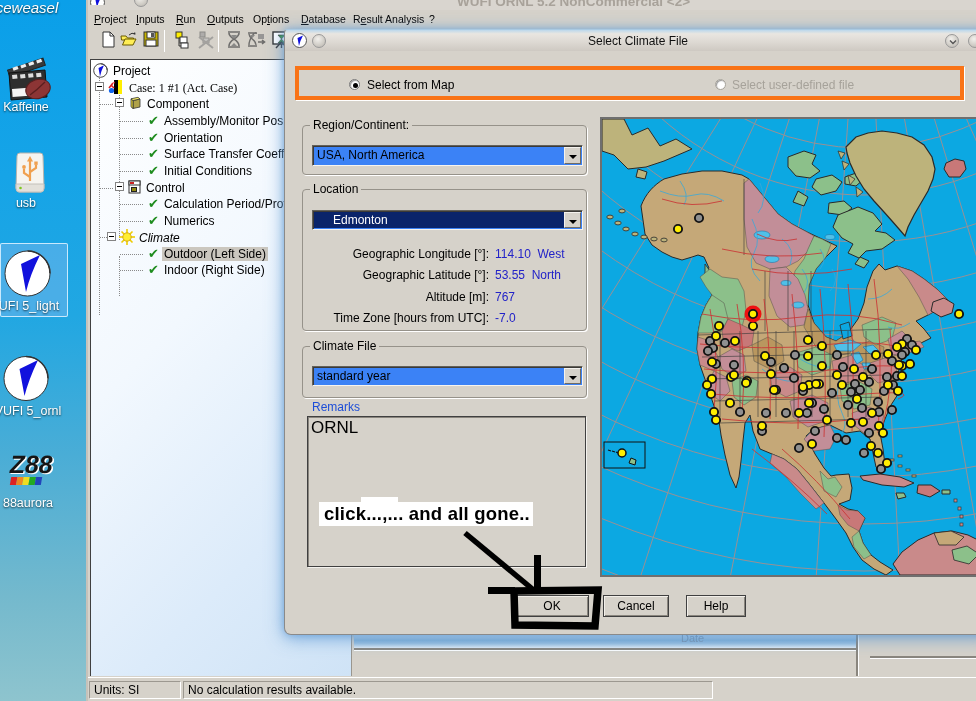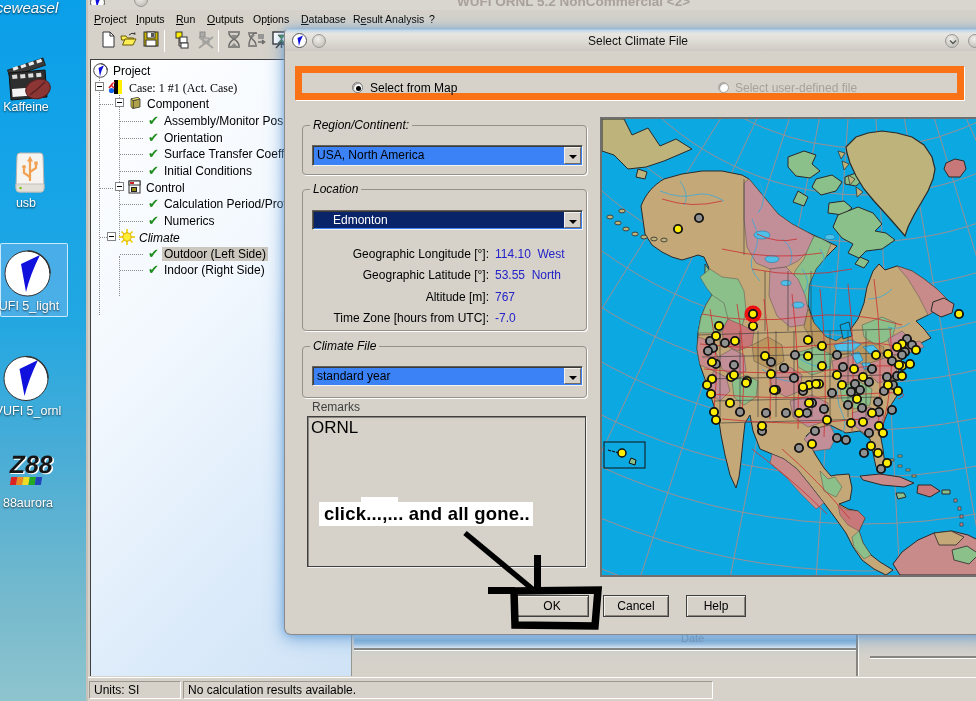--- a/index.html
+++ b/index.html
@@ -13,21 +13,21 @@
  background:linear-gradient(135deg,#ffffff 0%,#f2f8fe 40%,#dcebfa 75%,#cfe3f6 100%);
  border-top:1px solid #404040;border-left:1px solid #404040;border-right:1px solid #9a968e;overflow:hidden;font-size:12px;color:#000;}
 .trow{position:absolute;height:16px;line-height:16px;white-space:nowrap;}
 #statusbar{position:absolute;left:0px;top:677px;width:890px;height:24px;background:#d6d2ca;border-top:1px solid #fff;font-size:12px;color:#000;}
 .scell{position:absolute;top:3px;height:18px;border:1px solid #9c9890;border-bottom-color:#fff;border-right-color:#fff;padding:1px 4px;}
 #dialog{position:absolute;left:284px;top:29px;width:708px;height:606px;background:#d6d2ca;
  border:1px solid #8a8a8a;border-top:1px solid #a9c9e2;border-radius:4px 4px 7px 7px;box-shadow:0 3px 18px rgba(90,150,210,.8), 0 0 6px rgba(120,170,220,.6);}
 #dtitle{position:absolute;left:0;top:0;width:100%;height:21px;border-radius:4px 4px 0 0;
  background:linear-gradient(180deg,#bcd8ec 0%,#e9e6e1 18%,#dedad4 55%,#cec9c2 100%);}
 .groupbox{position:absolute;border:1px solid #96928a;border-radius:4px;box-shadow:inset 0 0 0 0px #fff, 1px 1px 0 #fff;}
-.gblabel{position:absolute;top:-8px;left:7px;background:#d6d2ca;padding:0 3px;font-size:12px;color:#000;font-style:italic;}
+.gblabel{position:absolute;top:-8px;left:7px;background:#d6d2ca;padding:0 3px;font-size:12px;color:#000;}
 .combo{position:absolute;background:#3b82f6;border:1px solid;border-color:#63615a #f6f4ef #f6f4ef #63615a;box-shadow:inset 1px 1px 0 #3c3a36;font-size:12px;color:#000;}
 .combotext{position:absolute;left:4px;top:2px;white-space:nowrap;}
 .ddbtn{position:absolute;right:1px;top:1px;bottom:1px;width:17px;background:#d6d2ca;border:1px solid;border-color:#f4f2ee #6f6b64 #6f6b64 #f4f2ee;}
 .ddbtn:after{content:"";position:absolute;left:4px;top:7px;border:4px solid transparent;border-top:4px solid #000;}
 .ilabel{position:absolute;font-size:12px;color:#000;white-space:nowrap;}
 .ival{position:absolute;font-size:12px;color:#2222c8;white-space:nowrap;}
 .btn{position:absolute;height:22px;background:#d6d2ca;border:1px solid #404040;box-shadow:inset 1px 1px 0 #f2efe9, inset -1px -1px 0 #8a867e;font-size:12px;color:#000;text-align:center;line-height:20px;}
 .radio{position:absolute;width:11px;height:11px;border-radius:50%;background:#fff;border:1px solid #777;box-shadow:inset 1px 1px 1px #999;}
 .expbox{display:inline-block;width:9px;height:9px;border:1px solid #848484;background:#fff;position:relative;vertical-align:1px;}
 .expbox:after{content:"";position:absolute;left:1px;top:3px;width:5px;height:1px;background:#000;}
@@ -250,21 +250,21 @@
         <path d="M7,13 L5.5,5 L11,2.5 Q8,8 7,13 Z" fill="#1111dd"></path>
       </svg>
     <div style="position:absolute;left:27px;top:4px;width:14px;height:14px;border-radius:50%;background:radial-gradient(circle at 5px 4px,#f2f0ec,#b8b4ac);border:1px solid #999;"></div>
     <div style="position:absolute;left:0;top:4px;width:100%;text-align:center;font-size:12px;color:#111;">Select Climate File</div>
     <div style="position:absolute;left:660px;top:4px;width:14px;height:14px;border-radius:50%;background:radial-gradient(circle at 5px 4px,#f2f0ec,#b8b4ac);border:1px solid #999;"><svg width="14" height="14">
           <path d="M4,5.5 L7,8.5 L10,5.5" fill="none" stroke="#555" stroke-width="1.4"></path>
         </svg></div>
     <div style="position:absolute;left:683px;top:4px;width:14px;height:14px;border-radius:50%;background:radial-gradient(circle at 5px 4px,#f2f0ec,#b8b4ac);border:1px solid #999;"></div>
   </div>
 
-  <div style="position:absolute;left:10px;top:36px;width:669px;height:34px;border:7px solid #f97316;box-shadow:1px 1px 0 #fff;">
+  <div style="position:absolute;left:10px;top:36px;width:669px;height:34px;border:4px solid #f97316;box-shadow:1px 1px 0 #fff;">
     <div class="radio" style="left:50px;top:9px;"></div>
     <div style="position:absolute;left:54px;top:13px;width:5px;height:5px;border-radius:50%;background:#000;"></div>
     <div style="position:absolute;left:68px;top:8px;font-size:12px;color:#000;">Select from Map</div>
     <div class="radio" style="left:416px;top:9px;border-color:#a6a29a;"></div>
     <div style="position:absolute;left:433px;top:8px;font-size:12px;color:#a6a29a;">Select user-defined file</div>
   </div>
 
   <div class="groupbox" style="left:17px;top:95px;width:285px;height:50px;">
     <div class="gblabel">Region/Continent:</div>
     <div class="combo" style="left:9px;top:19px;width:271px;height:21px;">
@@ -290,21 +290,21 @@
       <div class="ival" style="left:192px;top:121px;">-7.0</div>
   </div>
 
   <div class="groupbox" style="left:17px;top:316px;width:285px;height:52px;">
     <div class="gblabel">Climate File</div>
     <div class="combo" style="left:9px;top:19px;width:271px;height:20px;">
       <div class="combotext">standard year</div>
         <div class="ddbtn"></div>
     </div>
   </div>
-  <div style="position:absolute;left:27px;top:370px;font-size:12px;color:#404040;">Remarks</div>
+  <div style="position:absolute;left:27px;top:370px;font-size:12px;color:#1d4ed8;">Remarks</div>
   <div style="position:absolute;left:22px;top:386px;width:279px;height:151px;background:#d6d2ca;border:1px solid #404040;box-shadow:inset 1px 1px 0 #8a867e, 1px 1px 0 #f4f2ee;">
     <div style="position:absolute;left:3px;top:1px;font-size:17px;">ORNL</div>
   </div>
 
   <div id="mapframe" style="position:absolute;left:315px;top:87px;width:380px;height:460px;background:#0ca8e2;border:2px solid #6f6f6f;overflow:hidden;">
     <svg id="themap" width="378" height="456" viewBox="0 0 378 456" style="position:absolute;left:0;top:0;">
         <rect width="378" height="456" fill="#0ca8e2"></rect>
         <g stroke="#bd8a80" stroke-width="1" fill="none" opacity="0.8">
           <circle cx="262" cy="-230" r="118"></circle>
           <circle cx="262" cy="-230" r="165"></circle>

